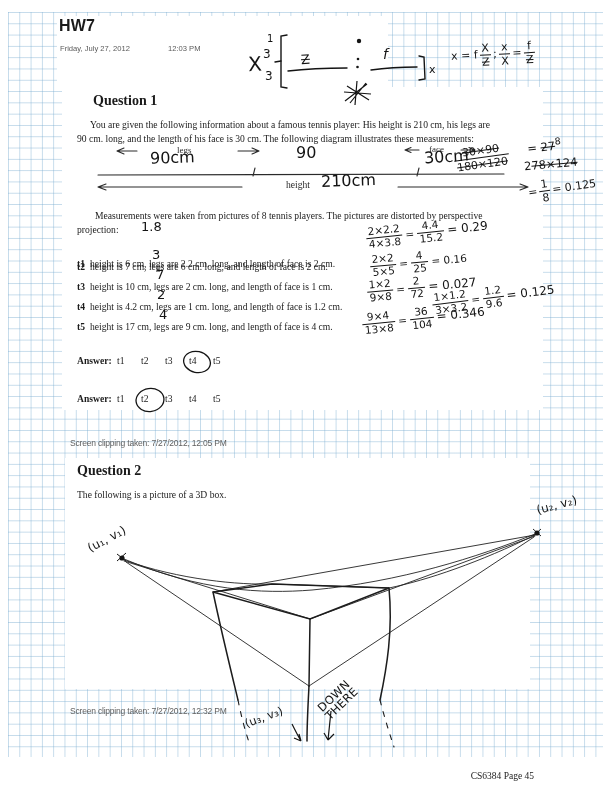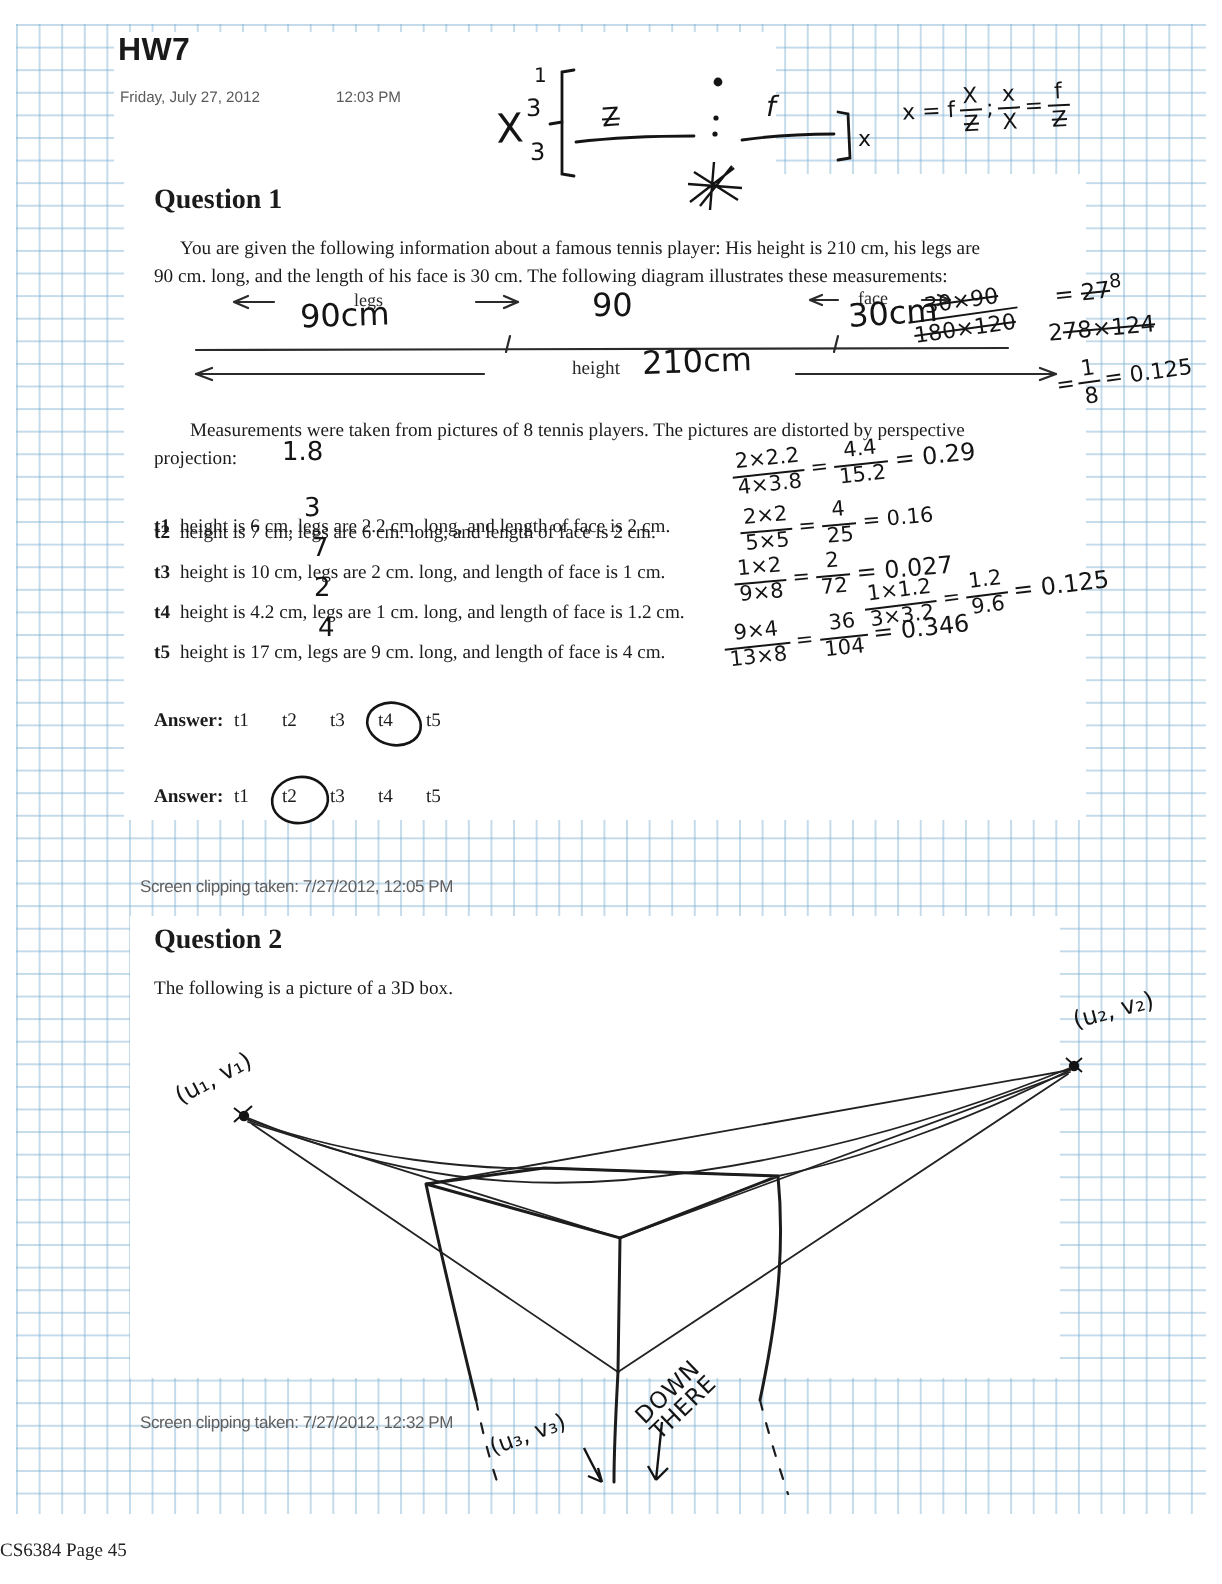--- a/index.html
+++ b/index.html
@@ -24,21 +24,21 @@
   .hfrac .top{display:block;border-bottom:1.2px solid #141414;padding:0 2px 0.5px 2px;}
   .hfrac .bot{display:block;padding:0.5px 2px 0 2px;}
   .calc{font-size:10.5px;}
   .ceq,.cres{vertical-align:middle;margin:0 1px;}
   .strike{text-decoration:line-through;}
   .ansrow{position:absolute;font-size:9.6px;white-space:nowrap;}
   .anslbl{display:inline-block;width:40px;font-weight:bold;}
   .opt{display:inline-block;width:24px;}
   .itag{font-weight:bold;margin-right:5px;}
   svg{position:absolute;left:0;top:0;pointer-events:none;}
-  .footer{position:absolute;left:0;top:771px;width:534px;text-align:left;font-size:9.5px;color:#222;}
+  .footer{position:absolute;left:0;top:771px;width:534px;text-align:right;font-size:9.5px;color:#222;}
   .downthere{line-height:0.95;letter-spacing:0.4px;transform-origin:left top;}
   .downthere span{display:block;}
 </style>
 </head>
 <body>
 
 <div class="page">
 
   <div class="gridbg"></div>
 
@@ -114,21 +114,21 @@
   <div class="hw" style="left:267px;top:33px;font-size:10px;">1</div>
   <div class="hw" style="left:263px;top:47px;font-size:12px;">3</div>
   <div class="hw" style="left:265px;top:69px;font-size:12px;">3</div>
   <div class="hw strike" style="left:301px;top:52px;font-size:13px;transform:rotate(-4deg);">Z</div>
   <div class="hw" style="left:383px;top:46px;font-size:14px;font-style:italic;">f</div>
   <div class="hw" style="left:429px;top:63px;font-size:11px;">x</div>
   <div class="hw" style="left:451px;top:42px;font-size:11px;transform:rotate(-3deg);">
     <span>x = f</span><span class="hfrac"><span class="top">X</span><span class="bot strike">Z</span></span><span>;</span><span class="hfrac"><span class="top">x</span><span class="bot">X</span></span><span>=</span><span class="hfrac"><span class="top">f</span><span class="bot strike">Z</span></span>
   </div>
 
-  <div class="abs qhead" style="left:77px;top:93px;text-align:center;">Question 1</div>
+  <div class="abs qhead" style="left:93px;top:93px;text-align:center;">Question 1</div>
   <div class="abs body" style="left:90px;top:119px;">You are given the following information about a famous tennis player:  His height is 210 cm, his legs are</div>
   <div class="abs body" style="left:77px;top:133px;">90 cm. long, and the length of his face is 30 cm.  The following diagram illustrates these measurements:</div>
 
   <div class="abs dlabel" style="left:177px;top:145px;">legs</div>
   <div class="abs dlabel" style="left:429px;top:144px;">face</div>
   <div class="abs dlabel" style="left:286px;top:179px;font-size:9.6px;">height</div>
   <div class="hw" style="left:150px;top:148px;font-size:16px;transform:rotate(-2deg);">90cm</div>
   <div class="hw" style="left:296px;top:143px;font-size:16px;">90</div>
   <div class="hw" style="left:424px;top:147px;font-size:16px;transform:rotate(-4deg);">30cm</div>
   <div class="hw" style="left:321px;top:171px;font-size:16px;transform:rotate(-2deg);">210cm</div>

